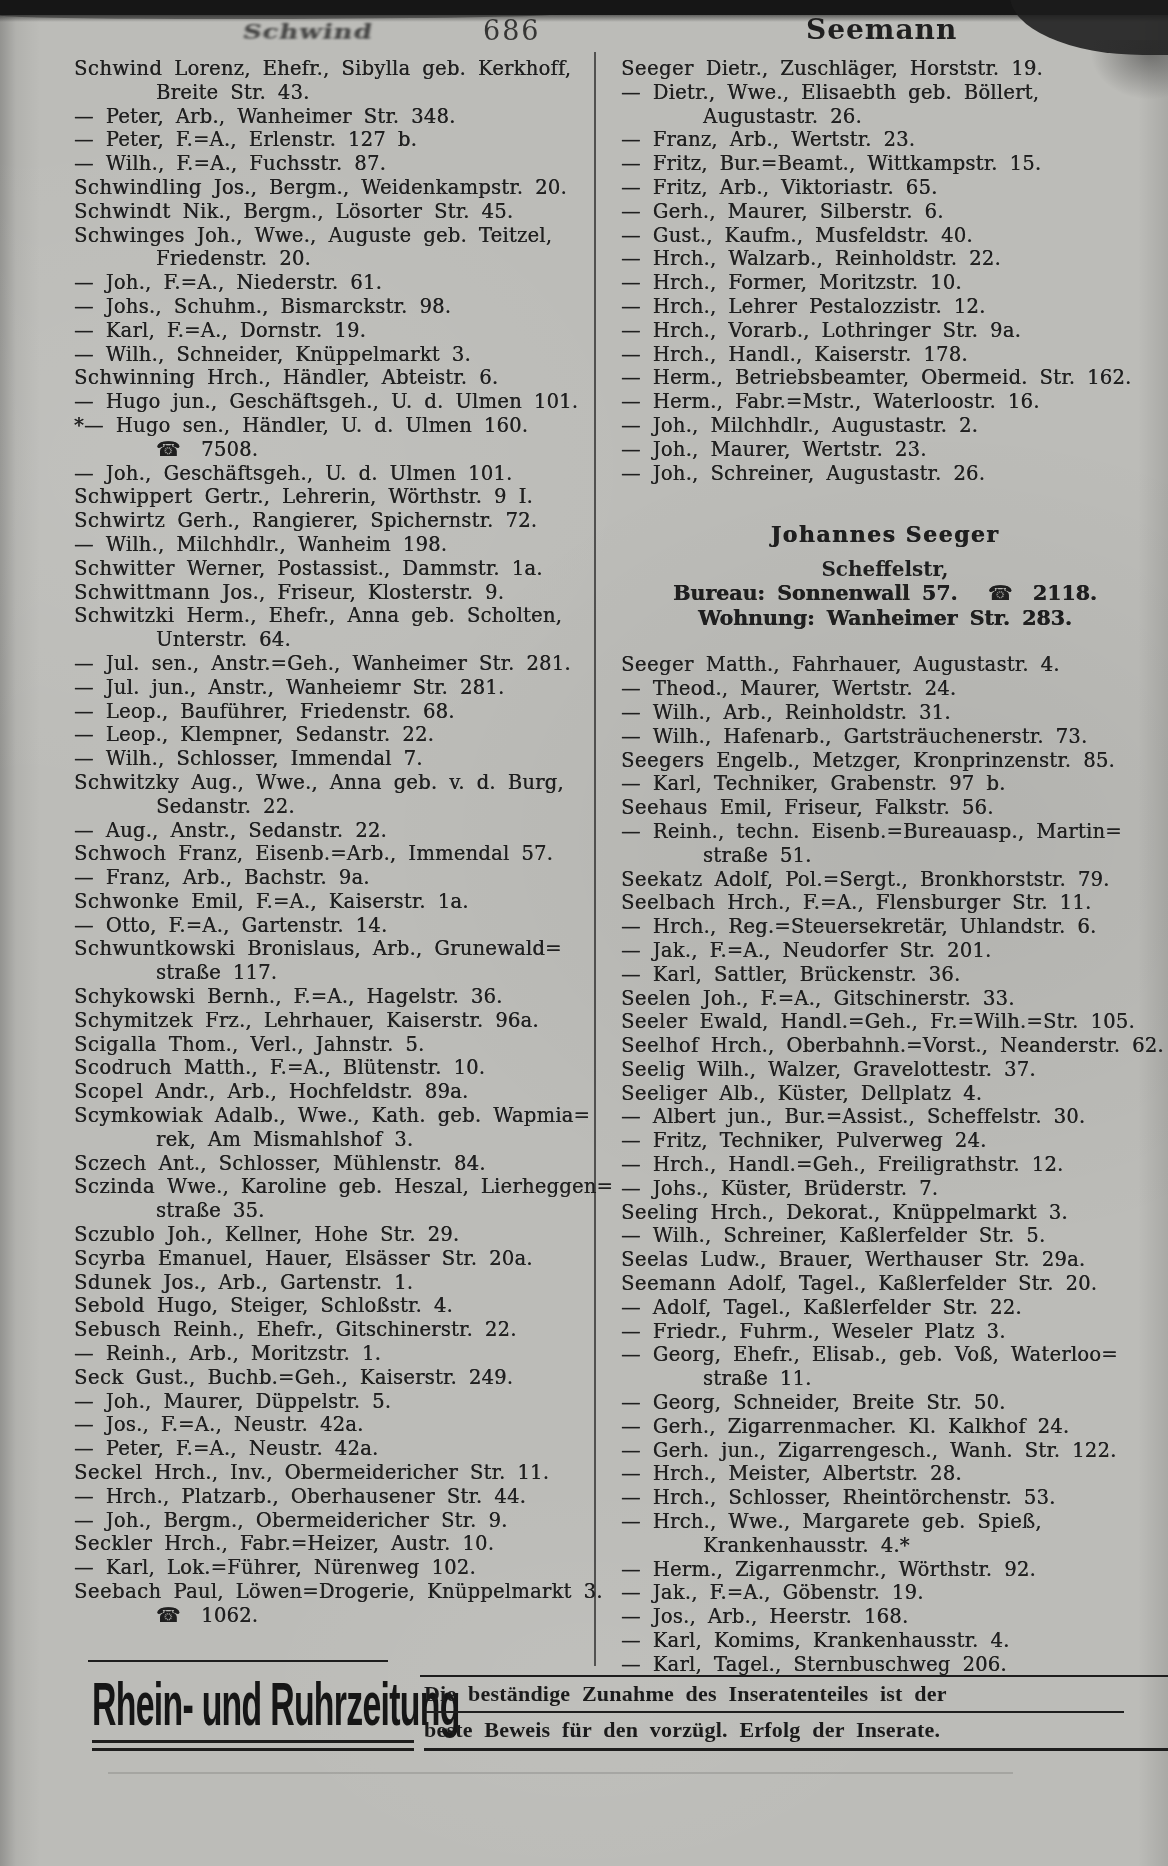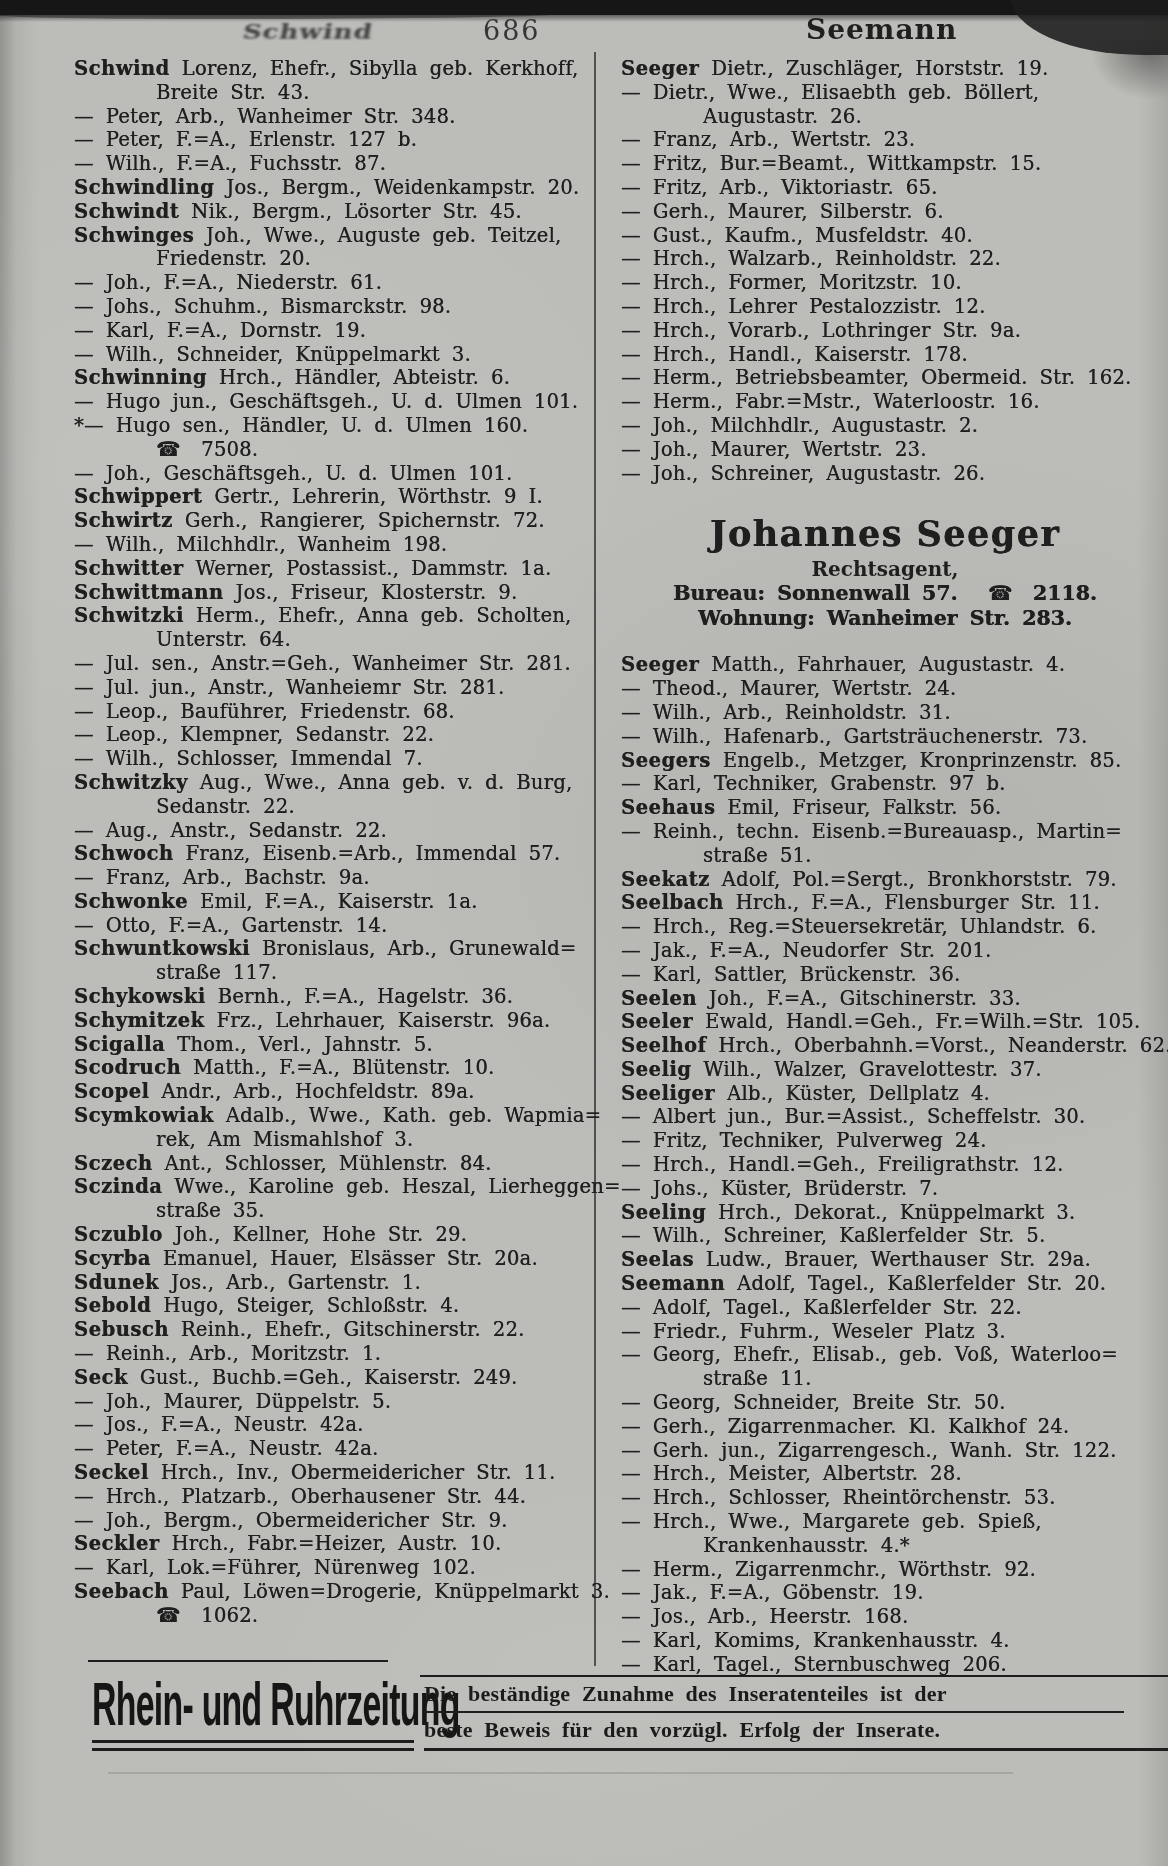--- a/index.html
+++ b/index.html
@@ -35,25 +35,25 @@
   
   .col{position:absolute;top:57px;}
   .col-left{left:74px;width:508px;}
   .col-right{left:621px;width:528px;}
   .dline{
     font-size:19.5px;line-height:23.8px;white-space:nowrap;
     word-spacing:5.5px;letter-spacing:0.25px;
     text-shadow:0.35px 0 0 rgba(25,25,25,0.85);
   }
   .dline.cont{padding-left:82px;}
-  .surname{font-weight:bold;letter-spacing:0.5px;}
+  .surname{font-weight:normal;letter-spacing:0.5px;}
   .tel{font-family:"DejaVu Sans","Liberation Sans",sans-serif;font-size:20px;margin:0 8px 0 0;}
   
   .ad-box{text-align:center;margin-top:32px;margin-bottom:22px;}
-  .ad-name{font-size:35px;font-weight:bold;letter-spacing:1.5px;line-height:34px;margin-bottom:7px;
+  .ad-name{font-size:22px;font-weight:bold;letter-spacing:1.5px;line-height:34px;margin-bottom:7px;
     text-shadow:0.5px 0 0 #1c1c1c;}
   .ad-role{font-size:20px;font-weight:bold;line-height:23px;}
   .ad-line{font-size:20.5px;font-weight:bold;line-height:25px;word-spacing:5px;
     text-shadow:0.4px 0 0 #1c1c1c;}
   
   .rule{position:absolute;background:#1d1d1d;}
   .brand{
     position:absolute;left:92px;top:1668px;width:330px;height:70px;overflow:visible;
     font-family:"Liberation Sans","DejaVu Sans",sans-serif;font-weight:bold;font-size:47px;
     white-space:nowrap;transform:scale(0.72,1.30);transform-origin:left top;letter-spacing:-1px;
@@ -168,21 +168,21 @@
         <div class="dline">— Hrch., Vorarb., Lothringer Str. 9a.</div>
         <div class="dline">— Hrch., Handl., Kaiserstr. 178.</div>
         <div class="dline">— Herm., Betriebsbeamter, Obermeid. Str. 162.</div>
         <div class="dline">— Herm., Fabr.=Mstr., Waterloostr. 16.</div>
         <div class="dline">— Joh., Milchhdlr., Augustastr. 2.</div>
         <div class="dline">— Joh., Maurer, Wertstr. 23.</div>
         <div class="dline">— Joh., Schreiner, Augustastr. 26.</div>
       </div>
     <div class="ad-box">
       <div class="ad-name">Johannes Seeger</div>
-      <div class="ad-role">Rechtsagent,</div>
+      <div class="ad-role">Scheffelstr,</div>
       <div class="ad-line">
         <span>Bureau: Sonnenwall 57.</span>
         <span class="tel" style="margin-left:18px;">☎</span>
         <span>2118.</span>
       </div>
       <div class="ad-line">Wohnung: Wanheimer Str. 283.</div>
     </div>
     <div>
         <div class="dline"><span class="surname">Seeger</span> Matth., Fahrhauer, Augustastr. 4.</div>
         <div class="dline">— Theod., Maurer, Wertstr. 24.</div>

